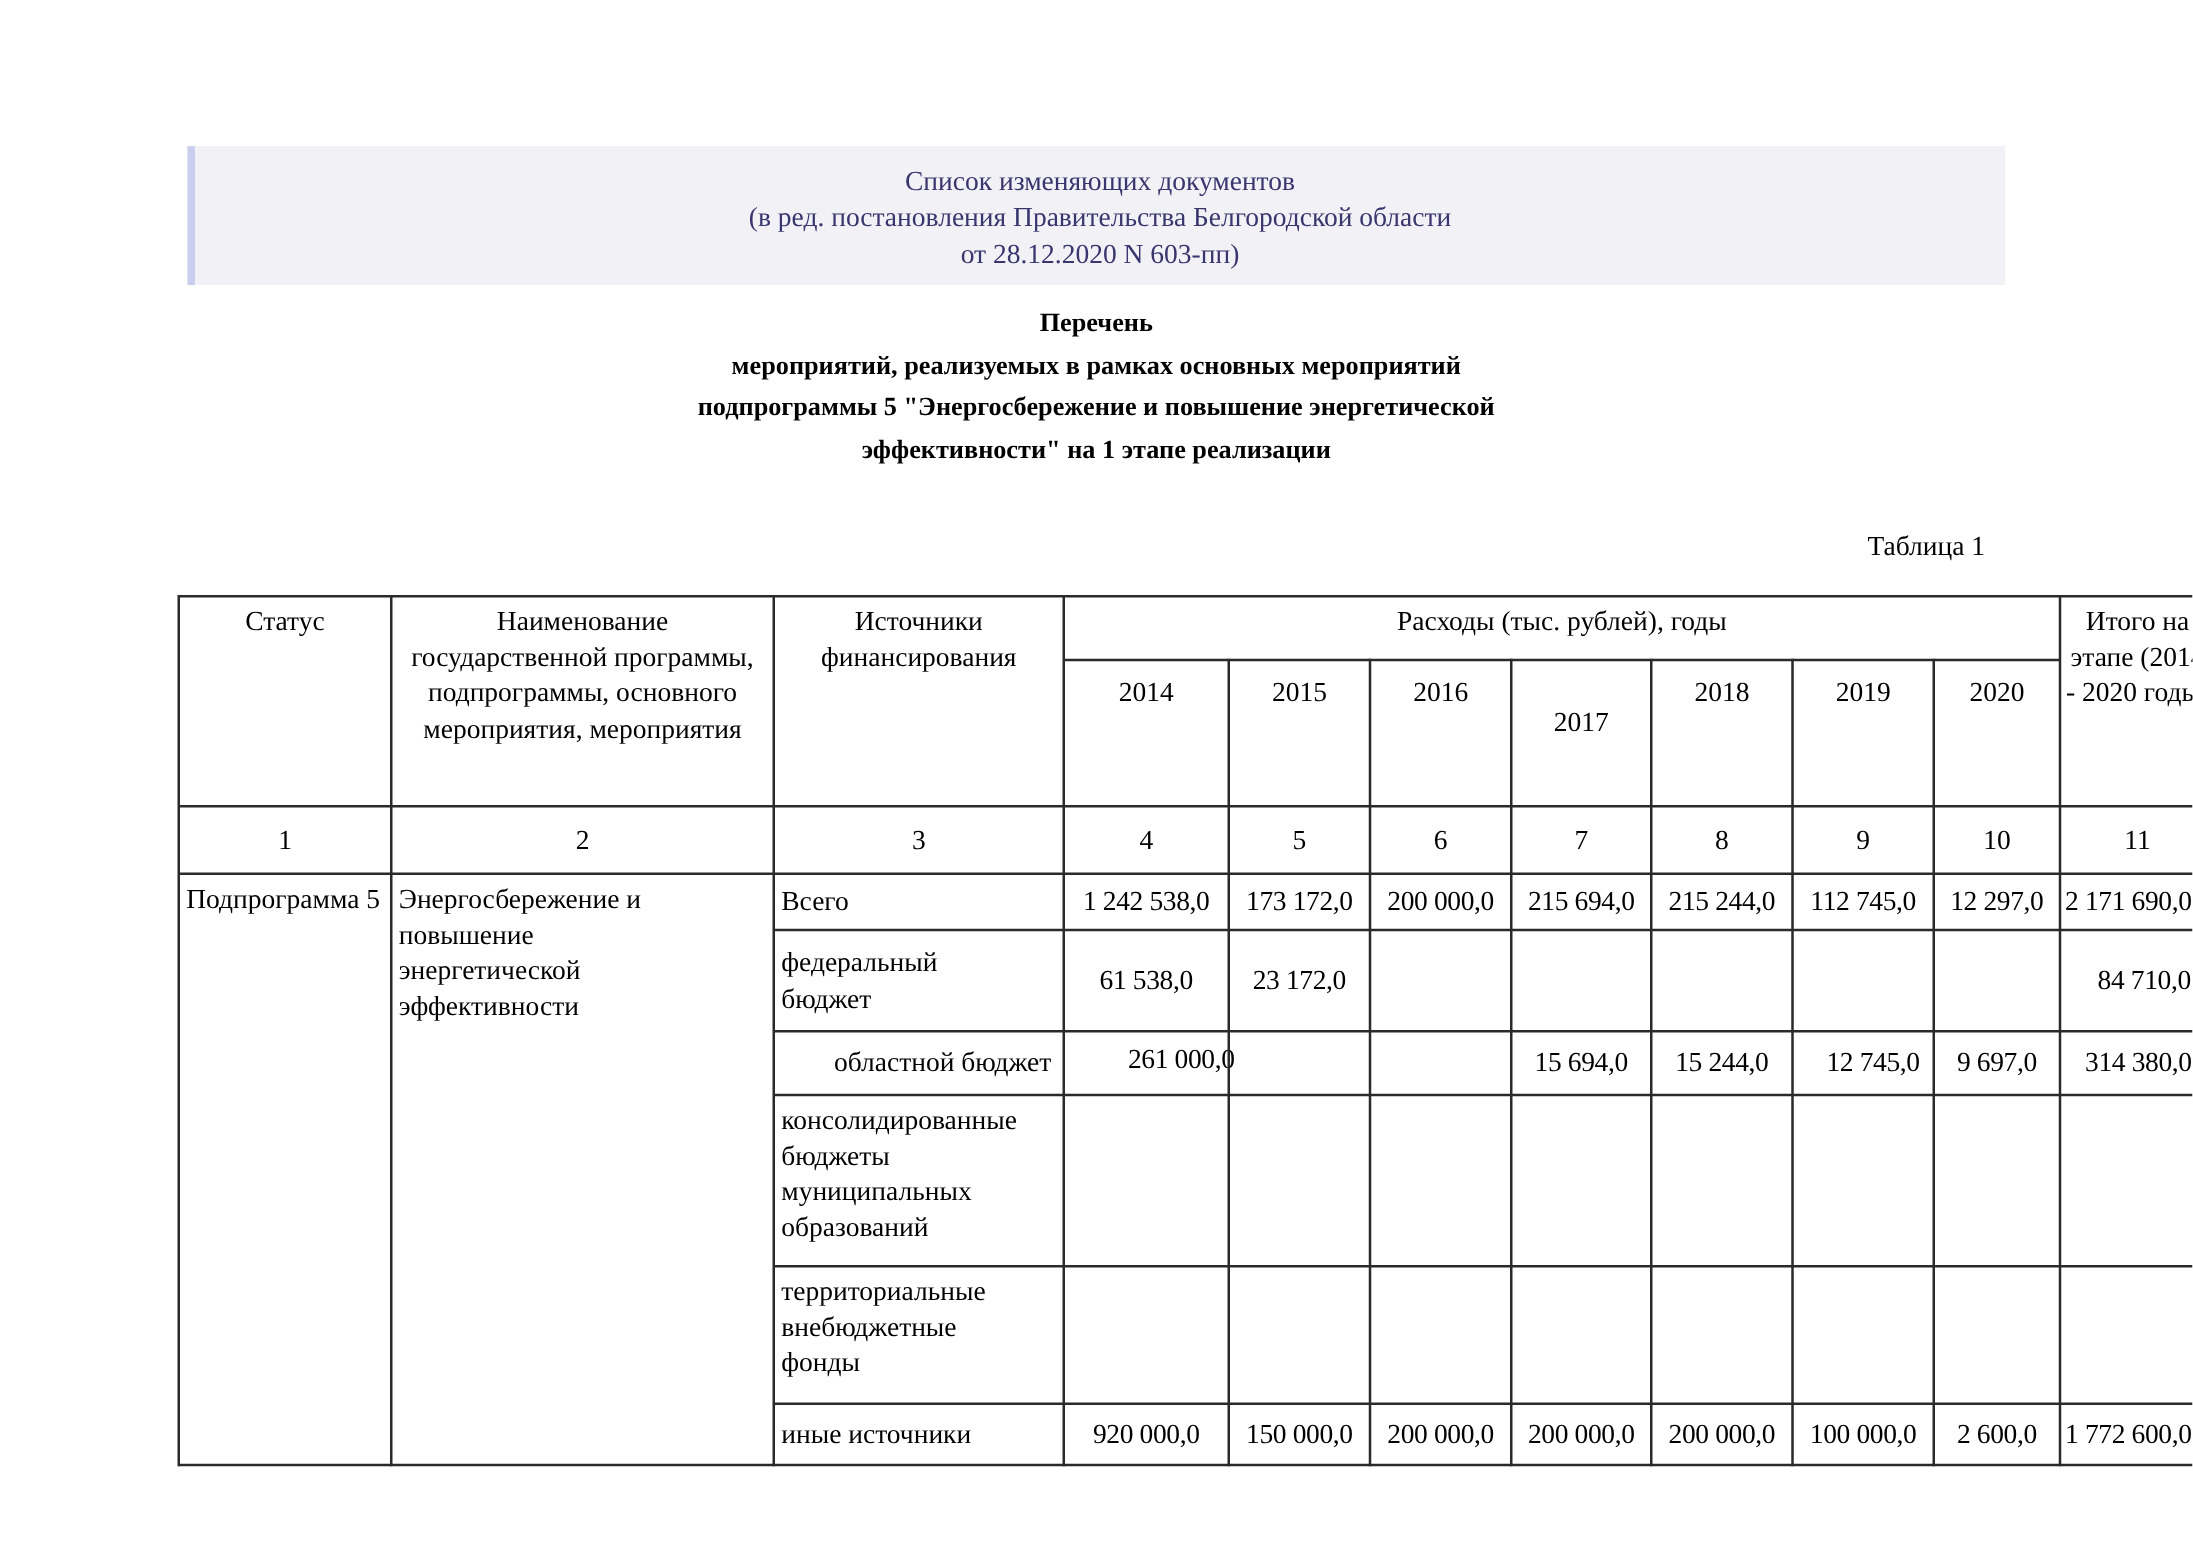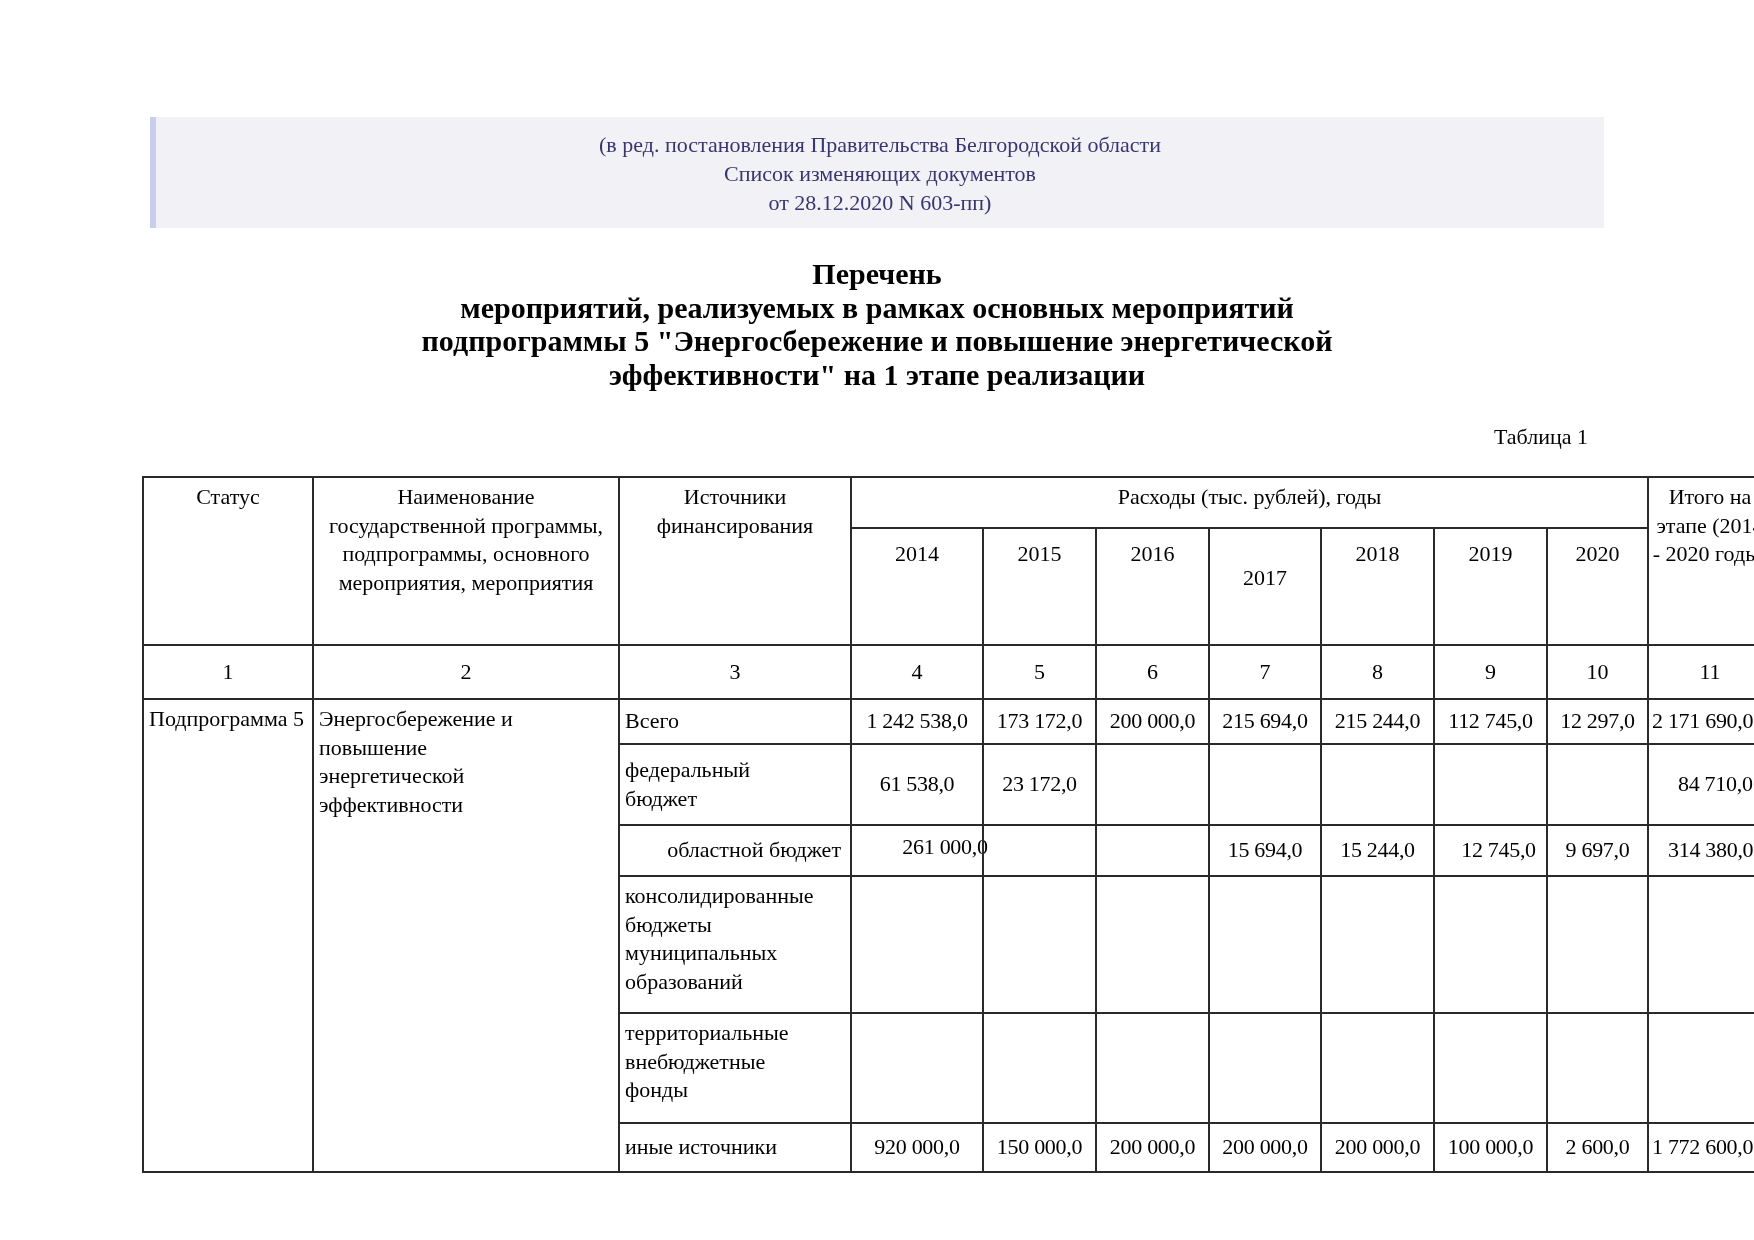--- a/index.html
+++ b/index.html
@@ -28,24 +28,24 @@
     color: #39356e;
     font-size: 22px;
     line-height: 29px;
     padding-top: 13px;
   }
   .rev-box div { white-space: nowrap; }
   .title {
     position: absolute;
     left: 150px;
     width: 1454px;
-    top: 257px;
+    top: 242px;
     text-align: center;
     font-weight: bold;
-    font-size: 30px;
+    font-size: 21px;
     line-height: 33.5px;
   }
   .title div { white-space: nowrap; }
   .table-label {
     position: absolute;
     right: 166px;
     top: 422px;
     font-size: 22px;
     line-height: 30px;
   }
@@ -74,22 +74,22 @@
     background: #2a2a2a;
   }
   .hline { height: 2px; }
   .vline { width: 2px; }
   .num { white-space: nowrap; letter-spacing: -0.3px; }
 </style>
 </head>
 <body>
 
 <div class="rev-box">
+  <div>Список изменяющих документов</div>
   <div>(в ред. постановления Правительства Белгородской области</div>
-  <div>Список изменяющих документов</div>
   <div>от 28.12.2020 N 603-пп)</div>
 </div>
 
 <div class="title">
   <div>Перечень</div>
   <div>мероприятий, реализуемых в рамках основных мероприятий</div>
   <div>подпрограммы 5 "Энергосбережение и повышение энергетической</div>
   <div>эффективности" на 1 этапе реализации</div>
 </div>
 

